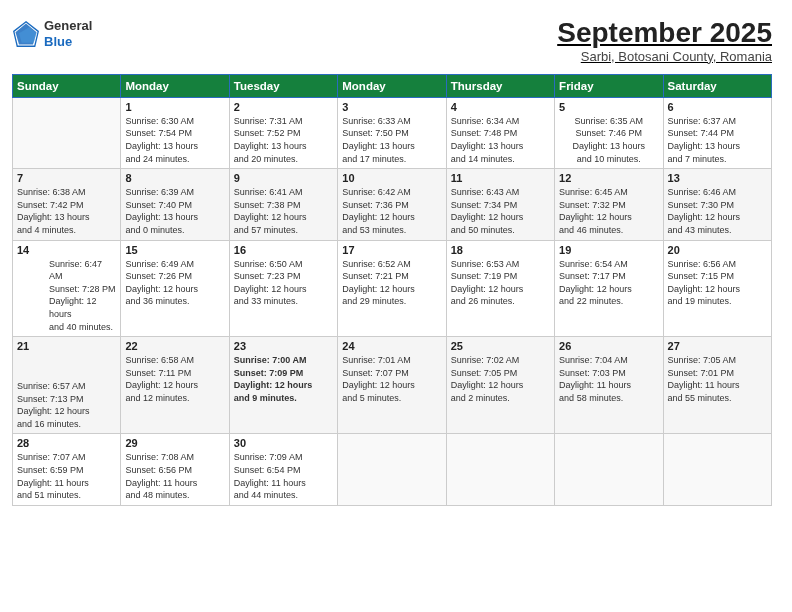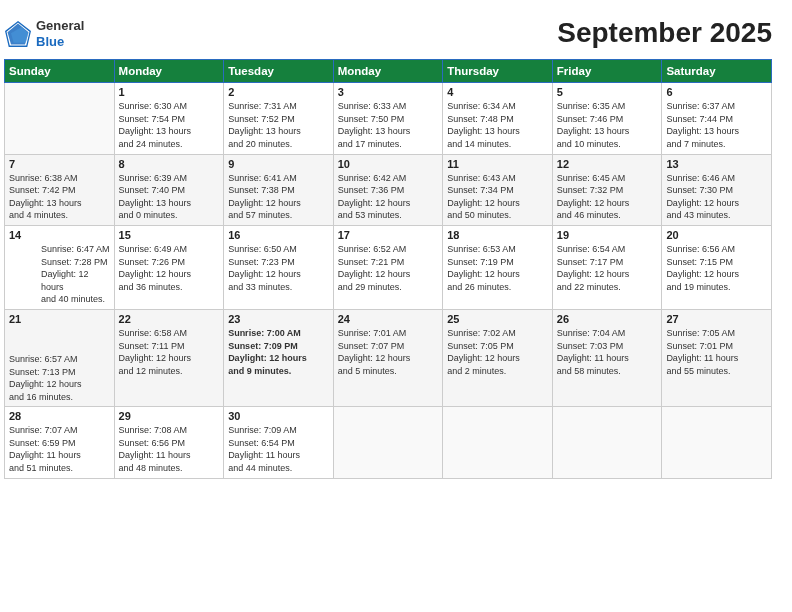--- a/index.html
+++ b/index.html
@@ -6,21 +6,21 @@
     body {
       width: 792px;
       height: 612px;
       font-family: Arial, sans-serif;
       background: #fff;
       overflow: hidden;
     }
     .page {
       width: 792px;
       height: 612px;
-      padding: 18px 20px 12px 4px;
+      padding: 18px 20px 12px 12px;
       background: #fff;
     }
     .header {
       display: flex;
       justify-content: space-between;
       align-items: flex-start;
       margin-bottom: 10px;
     }
     .logo {
       display: flex;
@@ -33,20 +33,21 @@
       line-height: 1.2;
     }
     .logo-text .general { color: #333; }
     .logo-text .blue { color: #1a6abf; }
     .logo-icon {
       width: 28px;
       height: 28px;
     }
     .title-block {
       text-align: right;
+      text-decoration: underline;
     }
     .month-title {
       font-size: 28px;
       font-weight: bold;
       color: #222;
       line-height: 1.1;
     }
     .subtitle {
       font-size: 13px;
       color: #444;
@@ -104,20 +105,21 @@
         <polygon points="16,2 30,13 26,30 6,30 2,13" fill="none" stroke="#1a6abf" stroke-width="1.5"></polygon>
         <polygon points="20,8 28,15 25,26 11,26 8,15" fill="#4a9be0" opacity="0.5"></polygon>
       </svg>
       <div class="logo-text">
         <div><span class="general">General</span></div>
         <div><span class="blue">Blue</span></div>
       </div>
     </div>
     <div class="title-block">
       <div class="month-title">September 2025</div>
+      <div class="subtitle">Sarbi, Botosani County, Romania</div>
     </div>
   </div>
 
   <table class="calendar">
     <thead>
       <tr>
         <th>Sunday</th>
         <th>Monday</th>
         <th>Tuesday</th>
         <th>Monday</th>
@@ -152,21 +154,21 @@
           </td>
           <td>
             <div class="day-number">4</div>
             <div class="day-info" style="white-space: pre-line;">Sunrise: 6:34 AM
 Sunset: 7:48 PM
 Daylight: 13 hours
 and 14 minutes.</div>
           </td>
           <td>
             <div class="day-number">5</div>
-            <div class="day-info" style="white-space: pre-line;">Sunrise: 6:35 AM
+            <div class="day-info" style="white-space: pre-line; text-align: center;">Sunrise: 6:35 AM
 Sunset: 7:46 PM
 Daylight: 13 hours
 and 10 minutes.</div>
           </td>
           <td>
             <div class="day-number">6</div>
             <div class="day-info" style="white-space: pre-line;">Sunrise: 6:37 AM
 Sunset: 7:44 PM
 Daylight: 13 hours
 and 7 minutes.</div>

